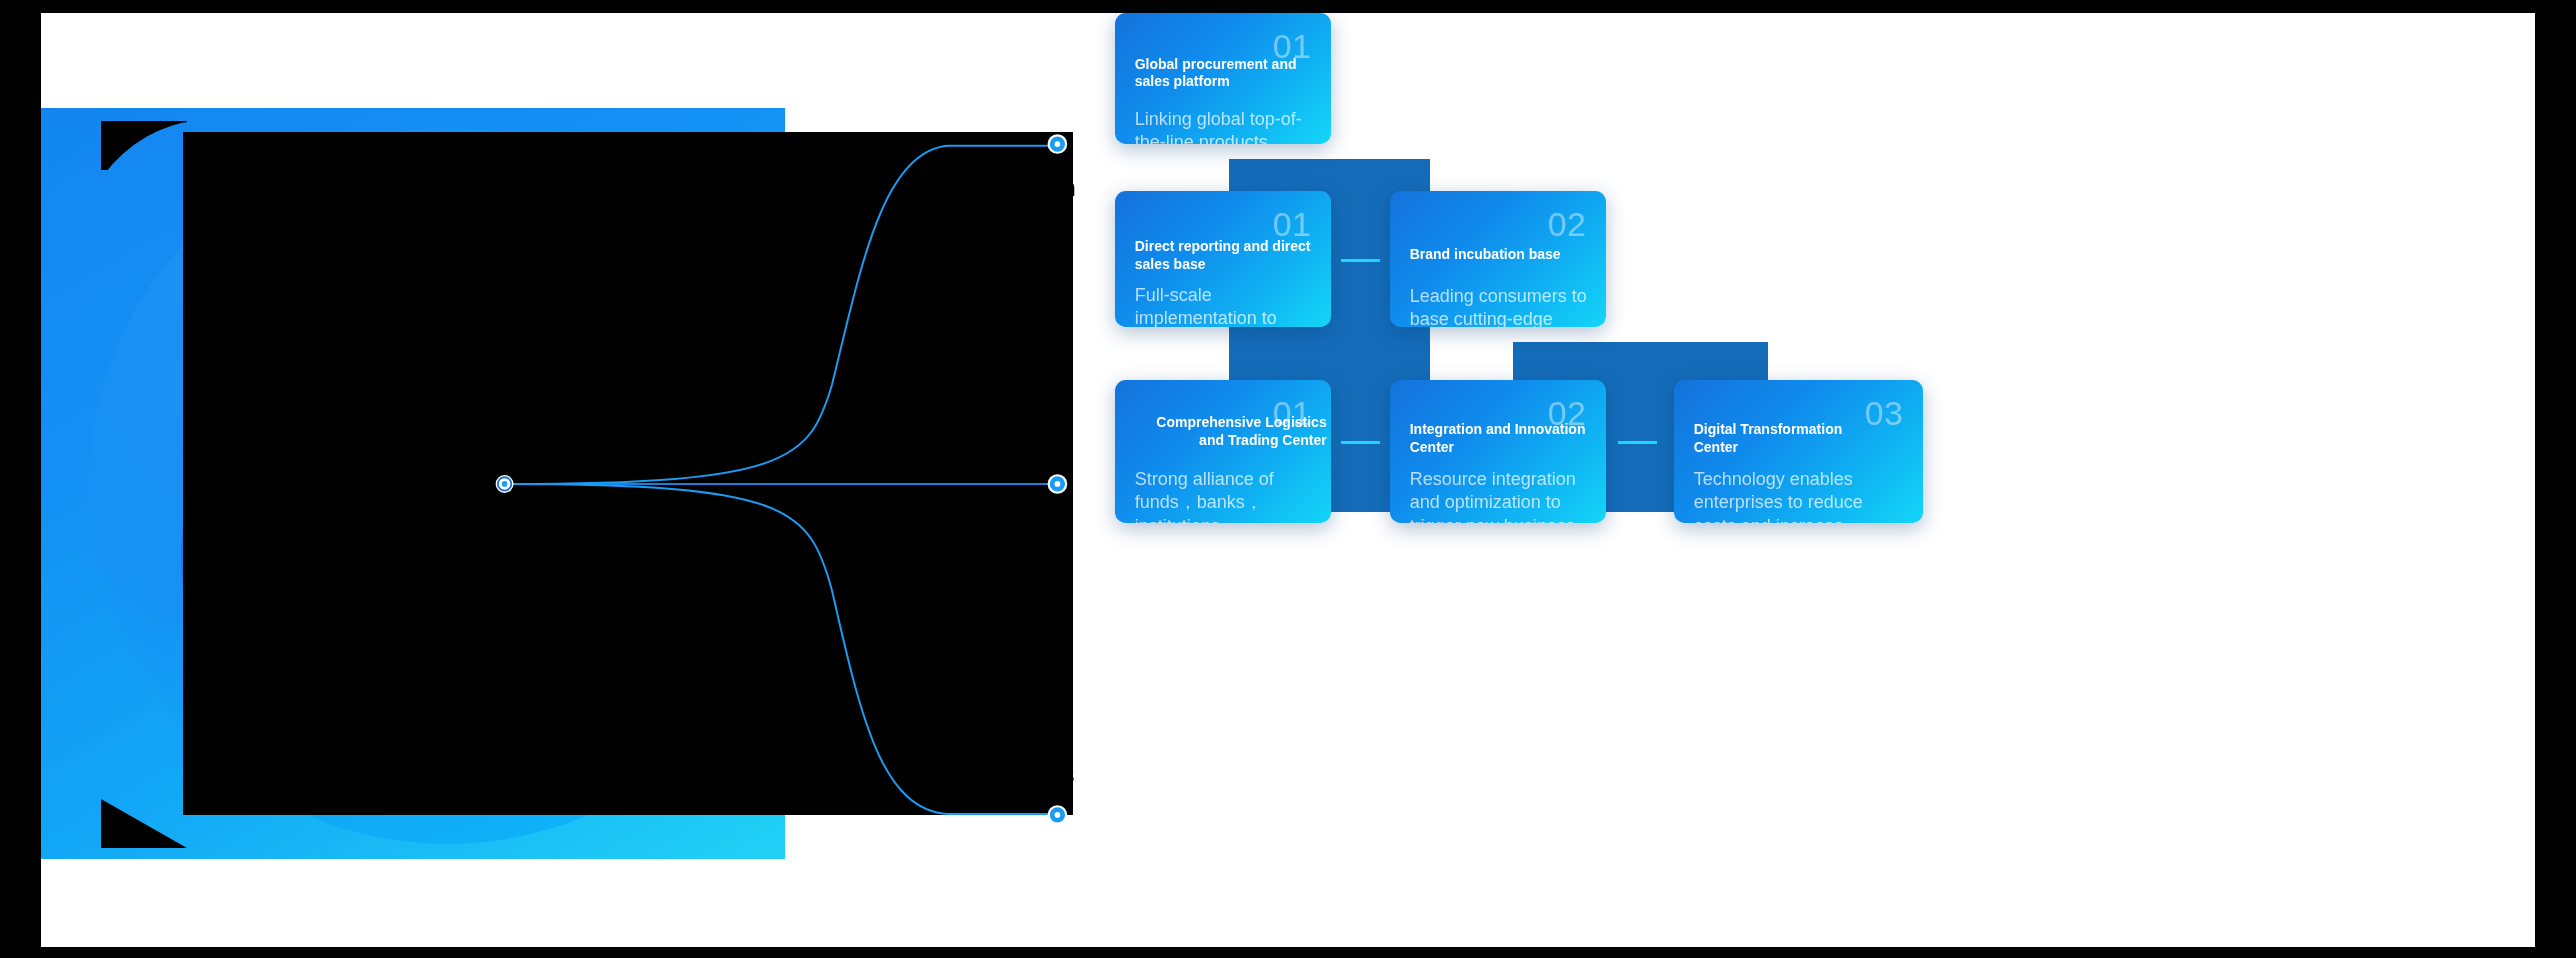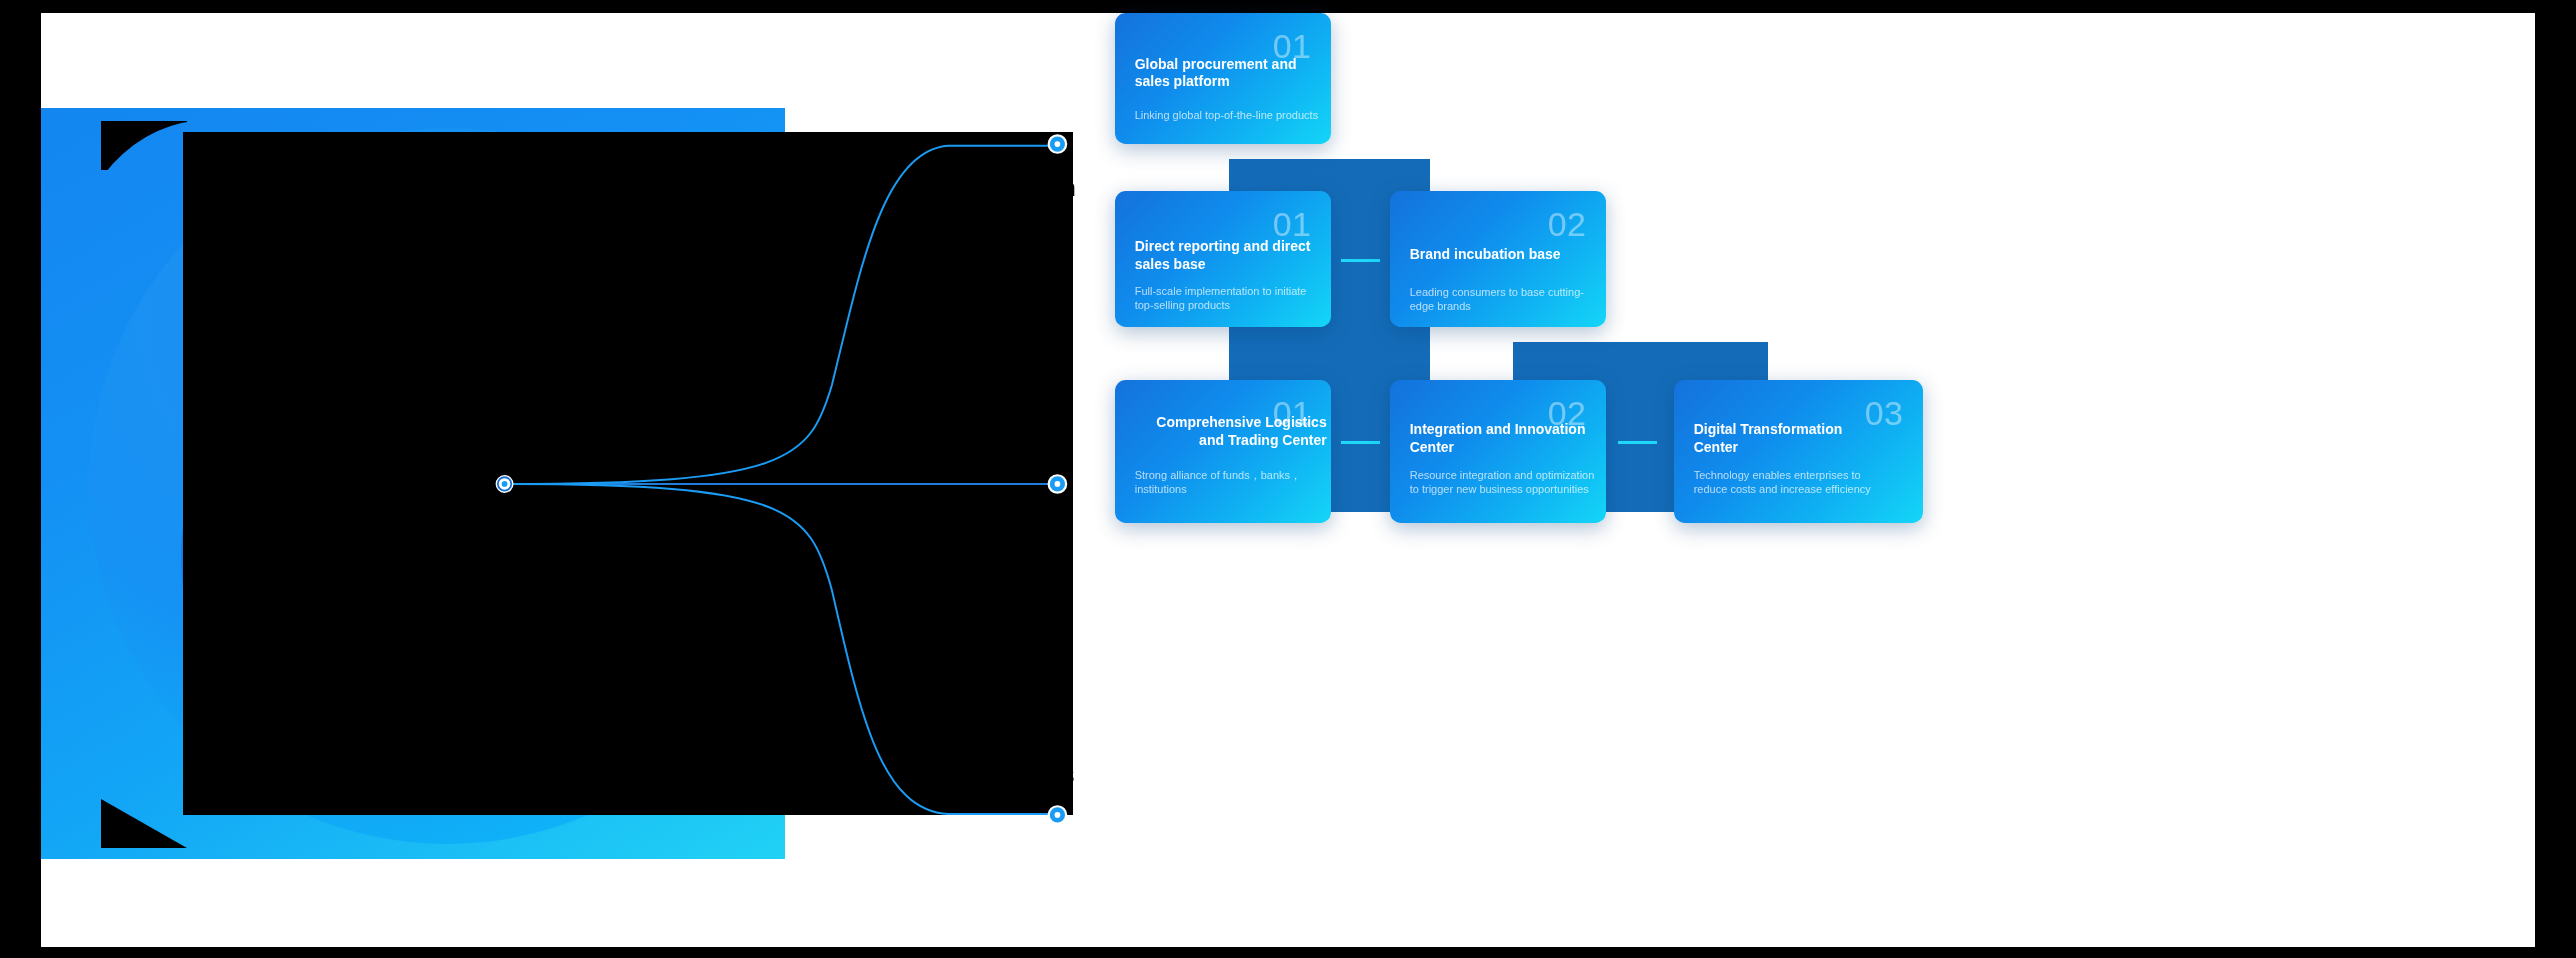--- a/index.html
+++ b/index.html
@@ -125,21 +125,21 @@
     left: 19.7px;
     font-size: 14px;
     font-weight: 700;
     color: #ffffff;
     line-height: 1.26;
     width: 192px;
   }
   .card .desc {
     position: absolute;
     left: 19.7px;
-    font-size: 11px;
+    font-size: 18px;
     color: rgba(255,255,255,.70);
     line-height: 1.3;
     width: 192px;
     white-space: pre-line;
   }
 
   
   .card.c-r1-1 { left: 0px;   top: 12.5px;  width: 216px; height: 131px; }
   .card.c-r1-1 .title { top: 43px; }
   .card.c-r1-1 .desc  { top: 95px; }

